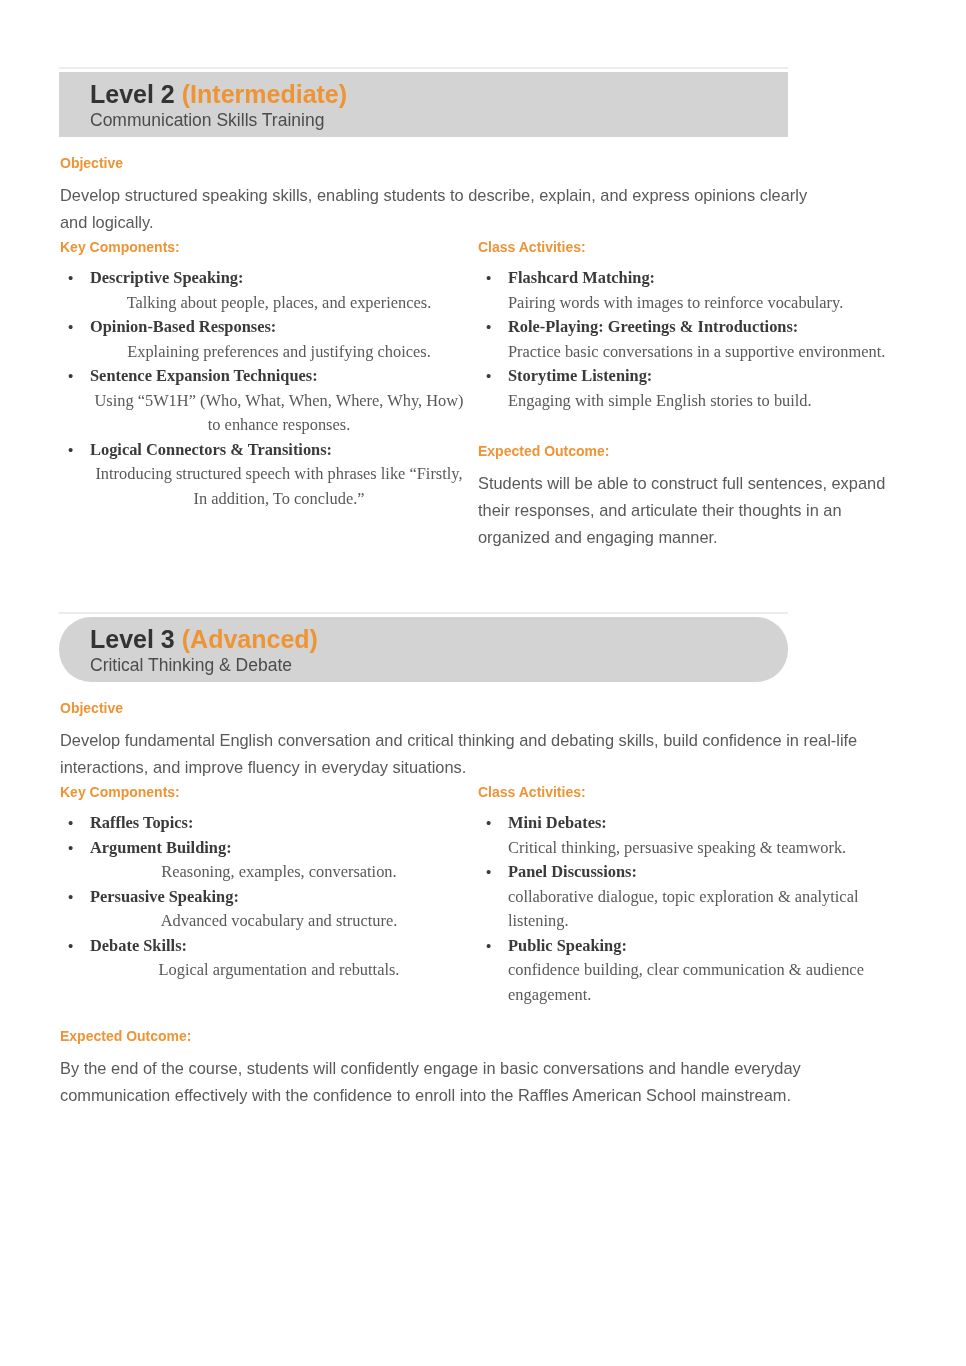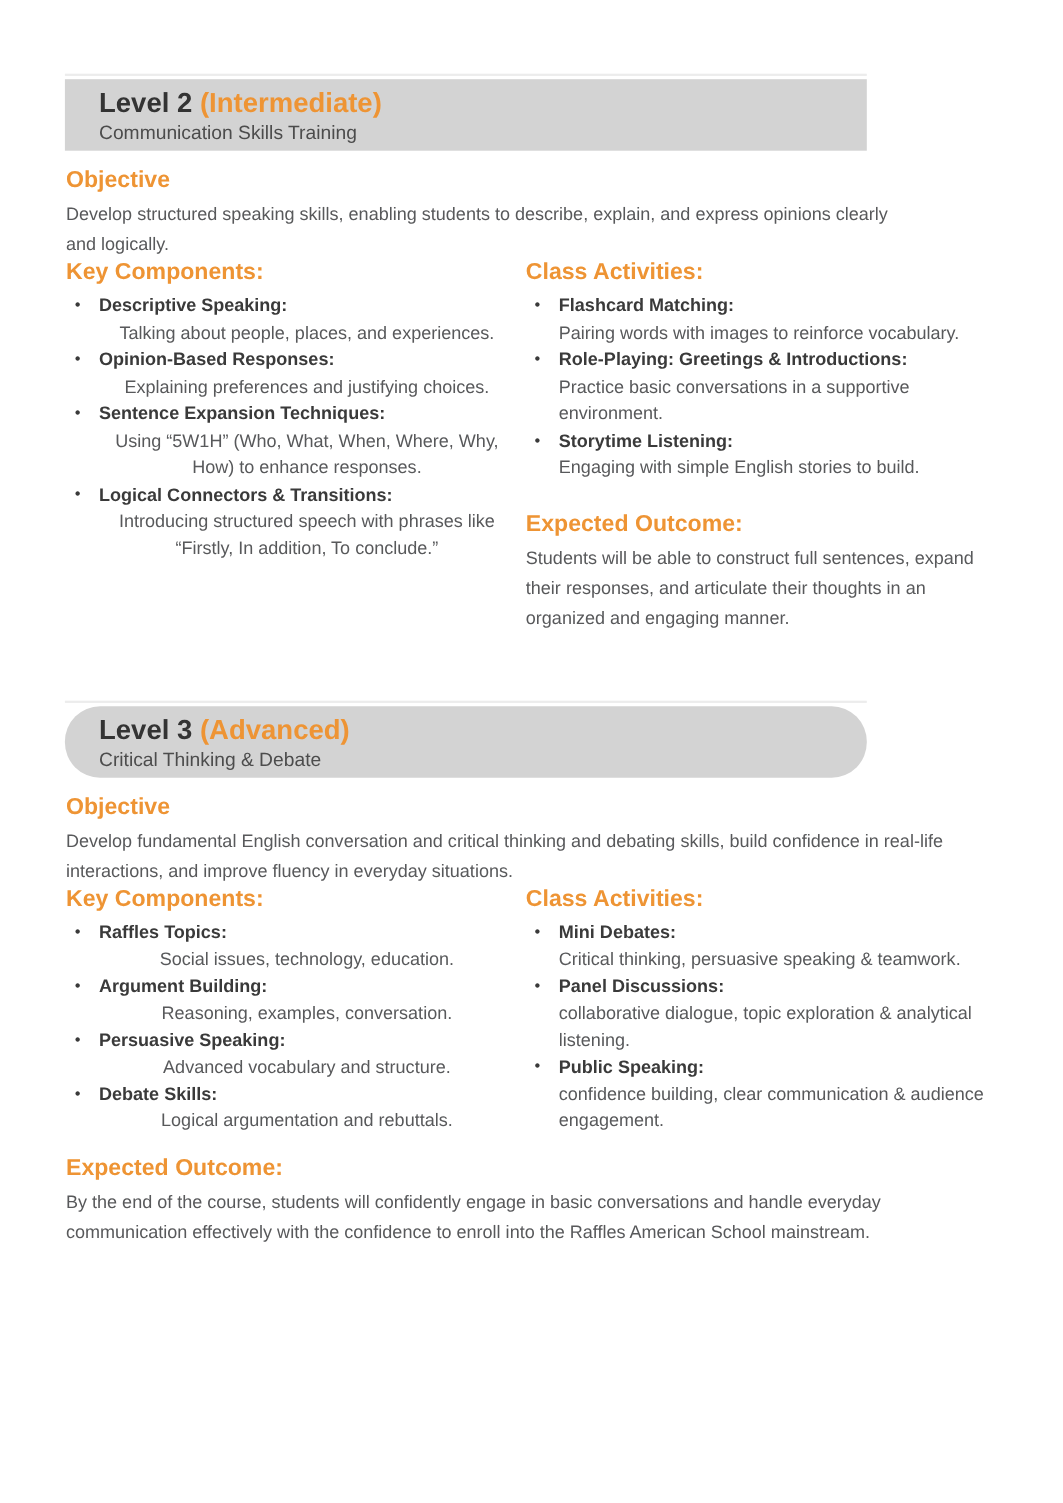--- a/index.html
+++ b/index.html
@@ -40,21 +40,21 @@
     line-height: 21px;
     color: #4c4c4c;
     margin-top: 1px;
   }
 
   .accent { color: #ee9434; }
 
   .content { margin-left: 60px; width: 848px; }
 
   .sec-heading {
-    font-size: 21px;
+    font-size: 14px;
     line-height: 23px;
     font-weight: bold;
     color: #ee9434;
     margin: 0;
   }
   .objective-h { margin: 15px 0 7px; }
 
   .body-text {
     font-size: 16.4px;
     line-height: 27px;
@@ -70,21 +70,21 @@
   .col-heading { margin: 0 0 7px; }
 
   ul.bullet-list { list-style: none; margin: 0; padding: 0; }
   li.bullet { display: flex; padding-left: 8px; }
   .dot {
     width: 22px; flex: none;
     font-size: 15px;
     line-height: 24.5px;
     color: #3a3a3a;
   }
-  .li-text { flex: 1; min-width: 0; }
+  .li-text { flex: 1; min-width: 0; font-family: Liberation Serif, serif; }
   .li-title {
     font-weight: bold;
     color: #3a3a3a;
     font-size: 16.4px;
     line-height: 24.5px;
     white-space: nowrap;
   }
   .li-desc {
     color: #58595b;
     font-size: 16.4px;
@@ -194,21 +194,20 @@
       <p class="body-text objective-p s2">Develop fundamental English conversation and critical thinking and debating skills, build confidence in real-life interactions, and improve fluency in everyday situations.</p>
 
       <div class="columns">
         <div class="col-left">
           <h2 class="sec-heading col-heading">Key Components:</h2>
           <ul class="bullet-list">
             <li class="bullet">
               <span class="dot">•</span>
               <div class="li-text">
                 <div class="li-title">Raffles Topics:</div>
-                <div class="li-desc">Social issues, technology, education.</div>
               </div>
             </li>
             <li class="bullet">
               <span class="dot">•</span>
               <div class="li-text">
                 <div class="li-title">Argument Building:</div>
                 <div class="li-desc">Reasoning, examples, conversation.</div>
               </div>
             </li>
             <li class="bullet">

